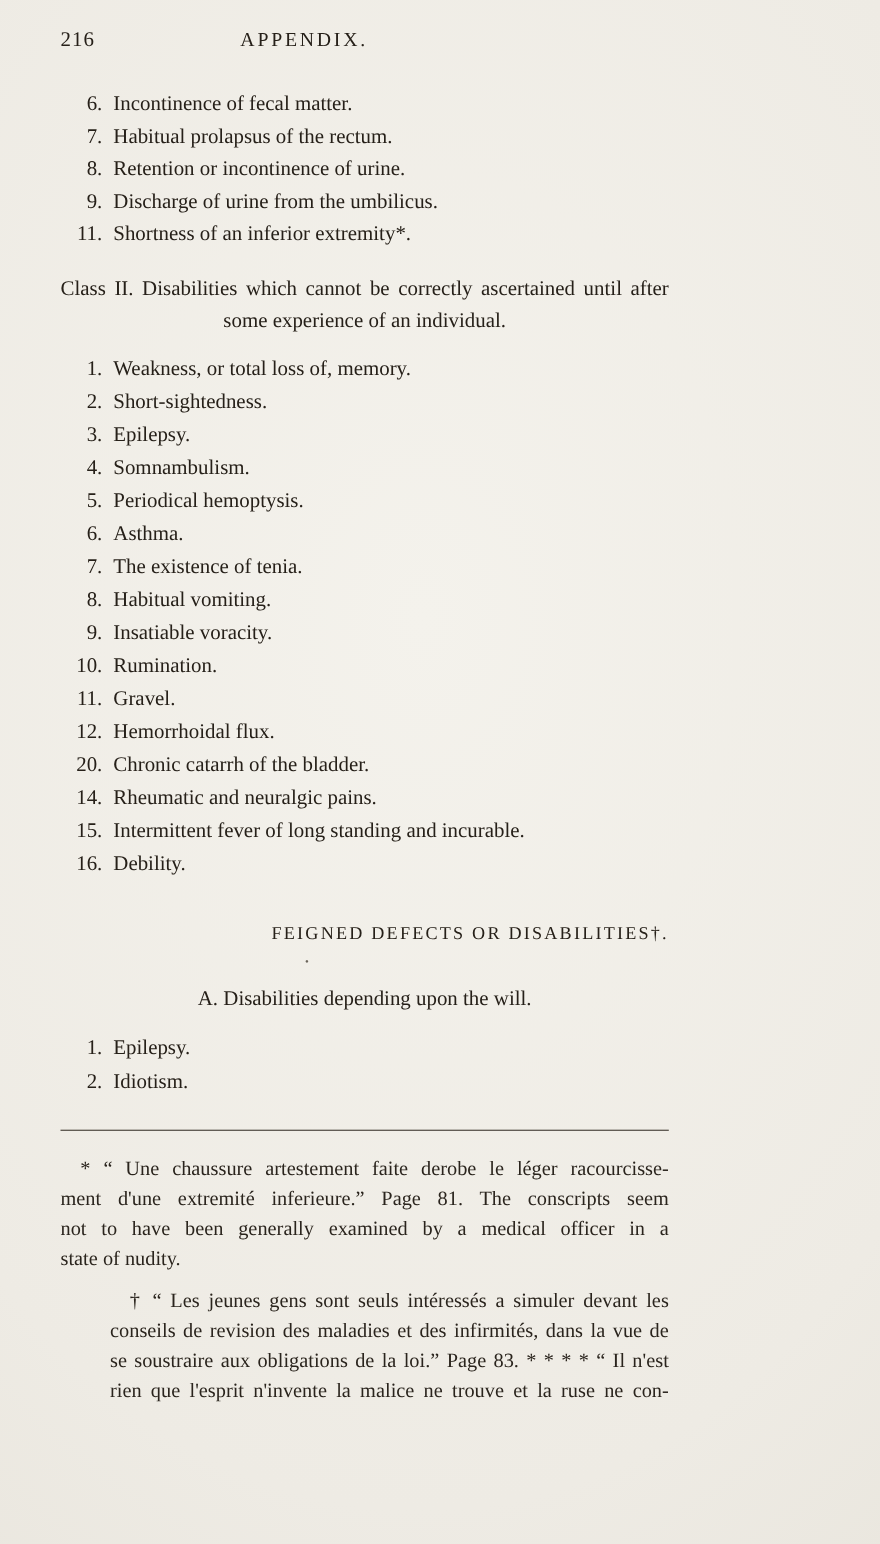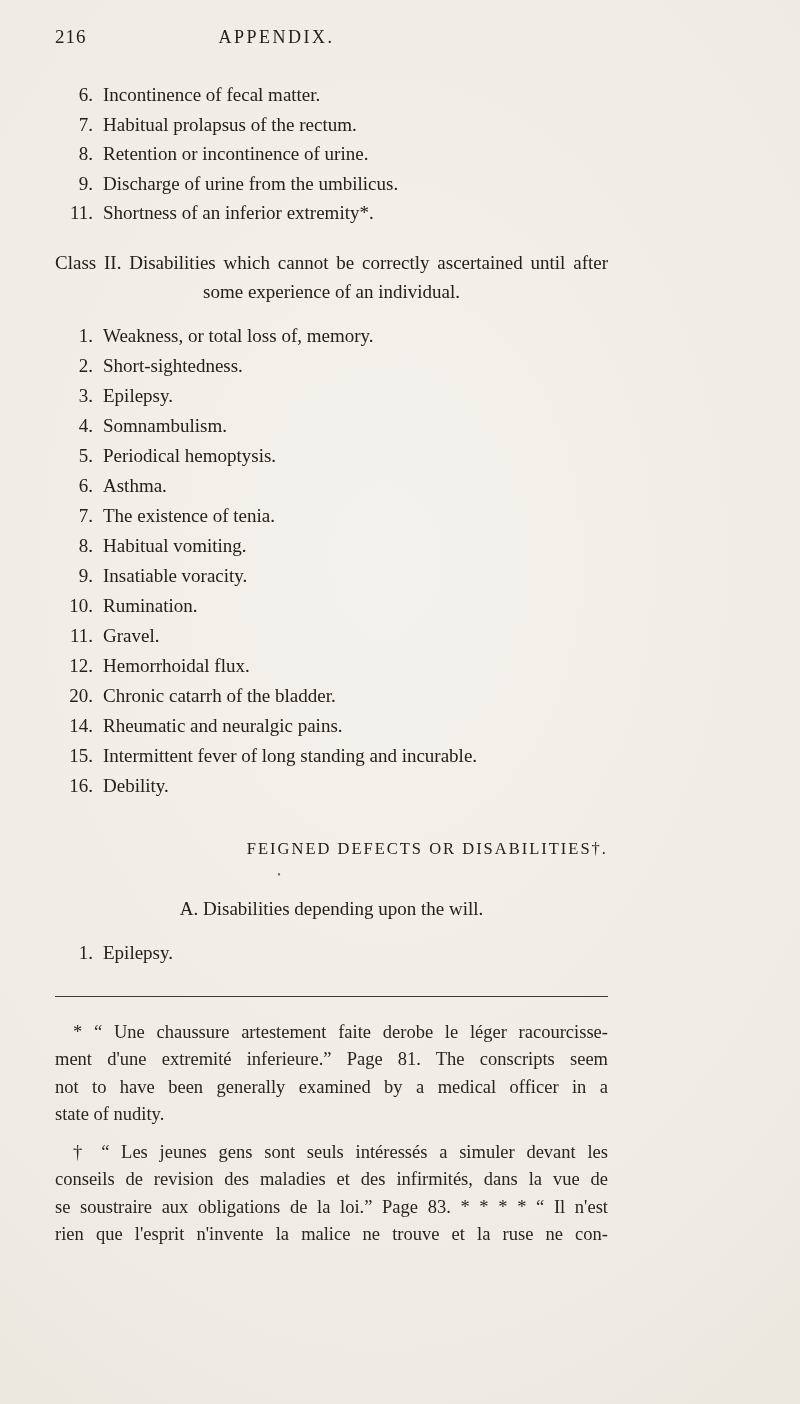--- a/index.html
+++ b/index.html
@@ -40,21 +40,21 @@
   .feigned-heading { margin-top: 38px; text-align: right; font-size: 16.5px; letter-spacing: 2px; }
   .ornament { margin-top: 10px; text-align: center; font-size: 10px; color: #6b655b; padding-right: 105px; }
   .section-line { margin: 14px 0 0 0; text-align: center; line-height: 29px; }
 
   .list-3 { margin-top: 14px; }
   .list-3 li { line-height: 31px; }
 
   .footnote-rule { margin: 28px 0 0 0; border: none; border-top: 1.6px solid #3f3931; width: 100%; }
 
   .footnote { margin-top: 22px; font-size: 18.5px; color: #2a241d; }
-  .footnote + .footnote { margin-top: 10px; }
+  .footnote + .footnote { margin-top: 10px; margin-left: 45px; }
   .fn-line { line-height: 27.5px; }
   .fl { text-align: justify; text-align-last: justify; }
   .indent { text-indent: 18px; }
 </style>
 </head>
 <body>
 
 <div class="page">
 
   <header class="running-header">
@@ -100,20 +100,21 @@
   <div class="feigned-heading">FEIGNED DEFECTS OR DISABILITIES†.</div>
   <div class="ornament">•</div>
 
   <p class="section-line">
     <span class="rm">A.</span>
     <span class="it">Disabilities depending upon the will.</span>
   </p>
 
   <ol class="num-list list-3">
     <li><span class="num">1.</span><span class="txt">Epilepsy.</span></li>
+    <li><span class="num">2.</span><span class="txt">Idiotism.</span></li>
   </ol>
 
   <hr class="footnote-rule">
 
   <div class="footnote">
     <div class="fn-line fl indent">
       <span class="rm">*</span>
       <span class="it">“ Une chaussure artestement faite derobe le léger racourcisse-</span>
     </div>
     <div class="fn-line fl">

